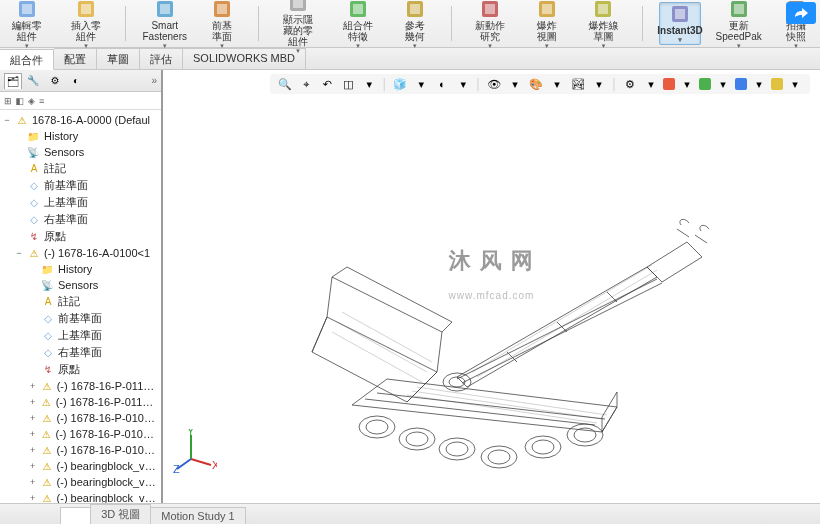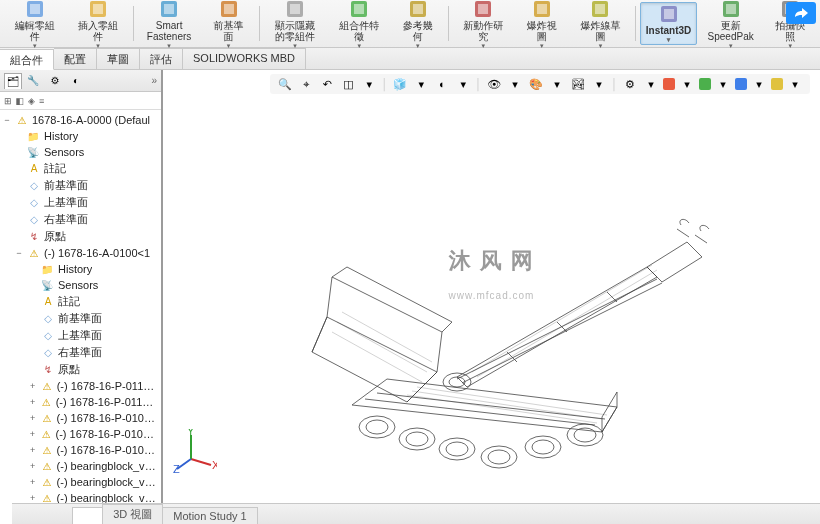--- a/index.html
+++ b/index.html
@@ -1,19 +1,19 @@
 <!DOCTYPE html>
 <html><head>
 <meta charset="utf-8">
 <style>
 * { margin:0; padding:0; box-sizing:border-box; font-family:"Microsoft JhengHei","Segoe UI",Arial,sans-serif; font-size:11px; }
 body { width:820px; height:524px; background:#fff; overflow:hidden; position:relative; }
 
 
-.ribbon { height:48px; background:linear-gradient(#f7f7f7,#ececec); border-bottom:1px solid #c8c8c8; display:flex; padding:2px 4px; gap:2px; }
+.ribbon { height:48px; background:linear-gradient(#f7f7f7,#ececec); border-bottom:1px solid #c8c8c8; display:flex; padding:2px 4px; gap:14px; }
 .rbtn { display:flex; flex-direction:column; align-items:center; justify-content:center; min-width:40px; padding:2px 6px; border:1px solid transparent; border-radius:2px; cursor:pointer; }
 .rbtn.pressed { background:#d2e6f6; border-color:#7eb4de; box-shadow:inset 0 1px 3px rgba(0,0,0,.15);font-weight:bold; }
 .rbtn .ico { width:24px; height:24px; display:flex; align-items:center; justify-content:center; }
 .rbtn .lbl { font-size:10px; color:#333; line-height:11px; text-align:center; max-width:52px; }
 .rbtn .drop { font-size:7px; color:#666; }
 .sep { width:1px; background:#c8c8c8; margin:4px 2px; }
 .share { position:absolute; top:2px; right:4px; width:30px; height:22px; background:#1e90ff; border-radius:3px; display:flex; align-items:center; justify-content:center; color:#fff; }
 
 
 .tabs { height:22px; background:linear-gradient(#f2f2f2,#e6e6e6); border-bottom:1px solid #c8c8c8; display:flex; }
@@ -41,21 +41,21 @@
 .canvas { flex:1; position:relative; background:#fff; }
 .viewtb { position:absolute; top:4px; right:10px; height:20px; display:flex; gap:3px; align-items:center; background:rgba(244,244,244,.9); padding:2px 6px; border-radius:3px; }
 .viewtb .vb { width:18px; height:16px; display:flex; align-items:center; justify-content:center; cursor:pointer; font-size:11px; }
 .viewtb .vb.color { width:12px; height:12px; border-radius:2px; }
 .triad { position:absolute; left:10px; bottom:30px; width:44px; height:44px; }
 .wm { position:absolute; left:50%; top:44%; transform:translate(-50%,-50%); color:#9a9a9a; font-size:22px; letter-spacing:1.5px; font-weight:bold; pointer-events:none; }
 .wm2 { position:absolute; left:50%; top:52%; transform:translate(-50%,-50%); color:#bdbdbd; font-size:10px; letter-spacing:1px; pointer-events:none; }
 .model { position:absolute; left:50%; top:56%; transform:translate(-50%,-50%); pointer-events:none; }
 
 
-.sheets { height:21px; background:linear-gradient(#f2f2f2,#e6e6e6); border-top:1px solid #c8c8c8; display:flex; align-items:flex-end; padding-left:60px; gap:0;margin-left:12px; }
+.sheets { height:21px; background:linear-gradient(#f2f2f2,#e6e6e6); border-top:1px solid #c8c8c8; display:flex; align-items:flex-end; padding-left:60px; gap:0; }
 .sheet { padding:2px 10px; font-size:11px; color:#555; border:1px solid #c8c8c8; border-bottom:none; background:#ececec; cursor:pointer; margin-right:-1px; }
 .sheet.act { background:#fff; color:#000; }
 
 svg { display:block; }
 </style>
 </head>
 <body>
 
 <div class="ribbon" id="ribbon">
     <div class="rbtn">

